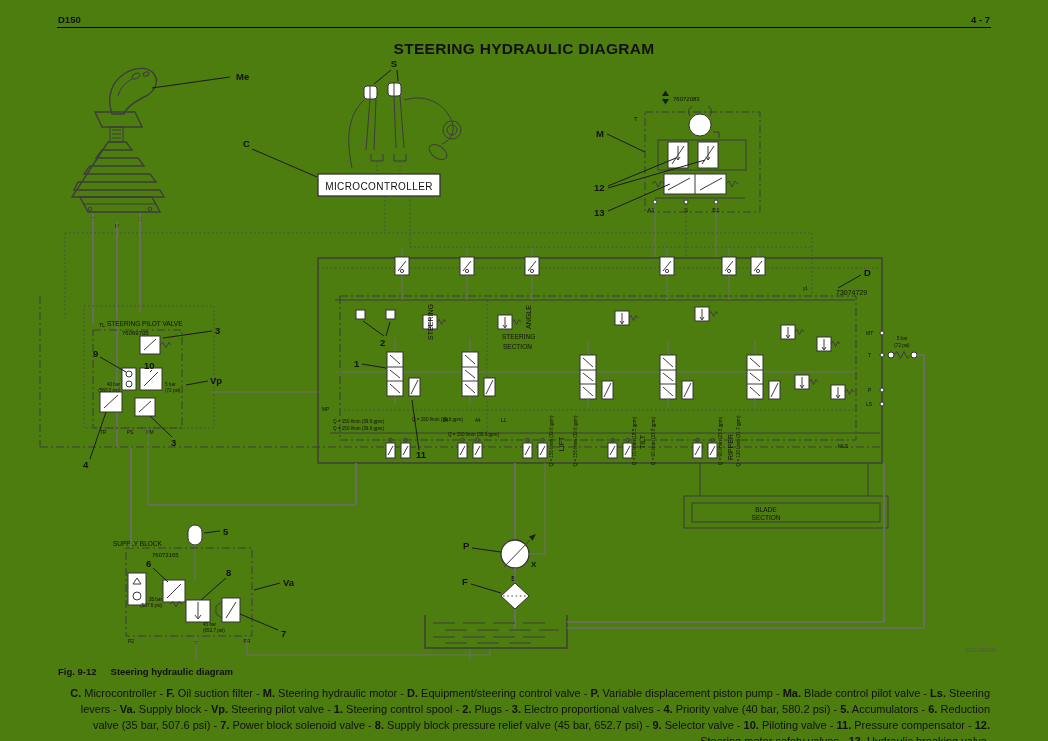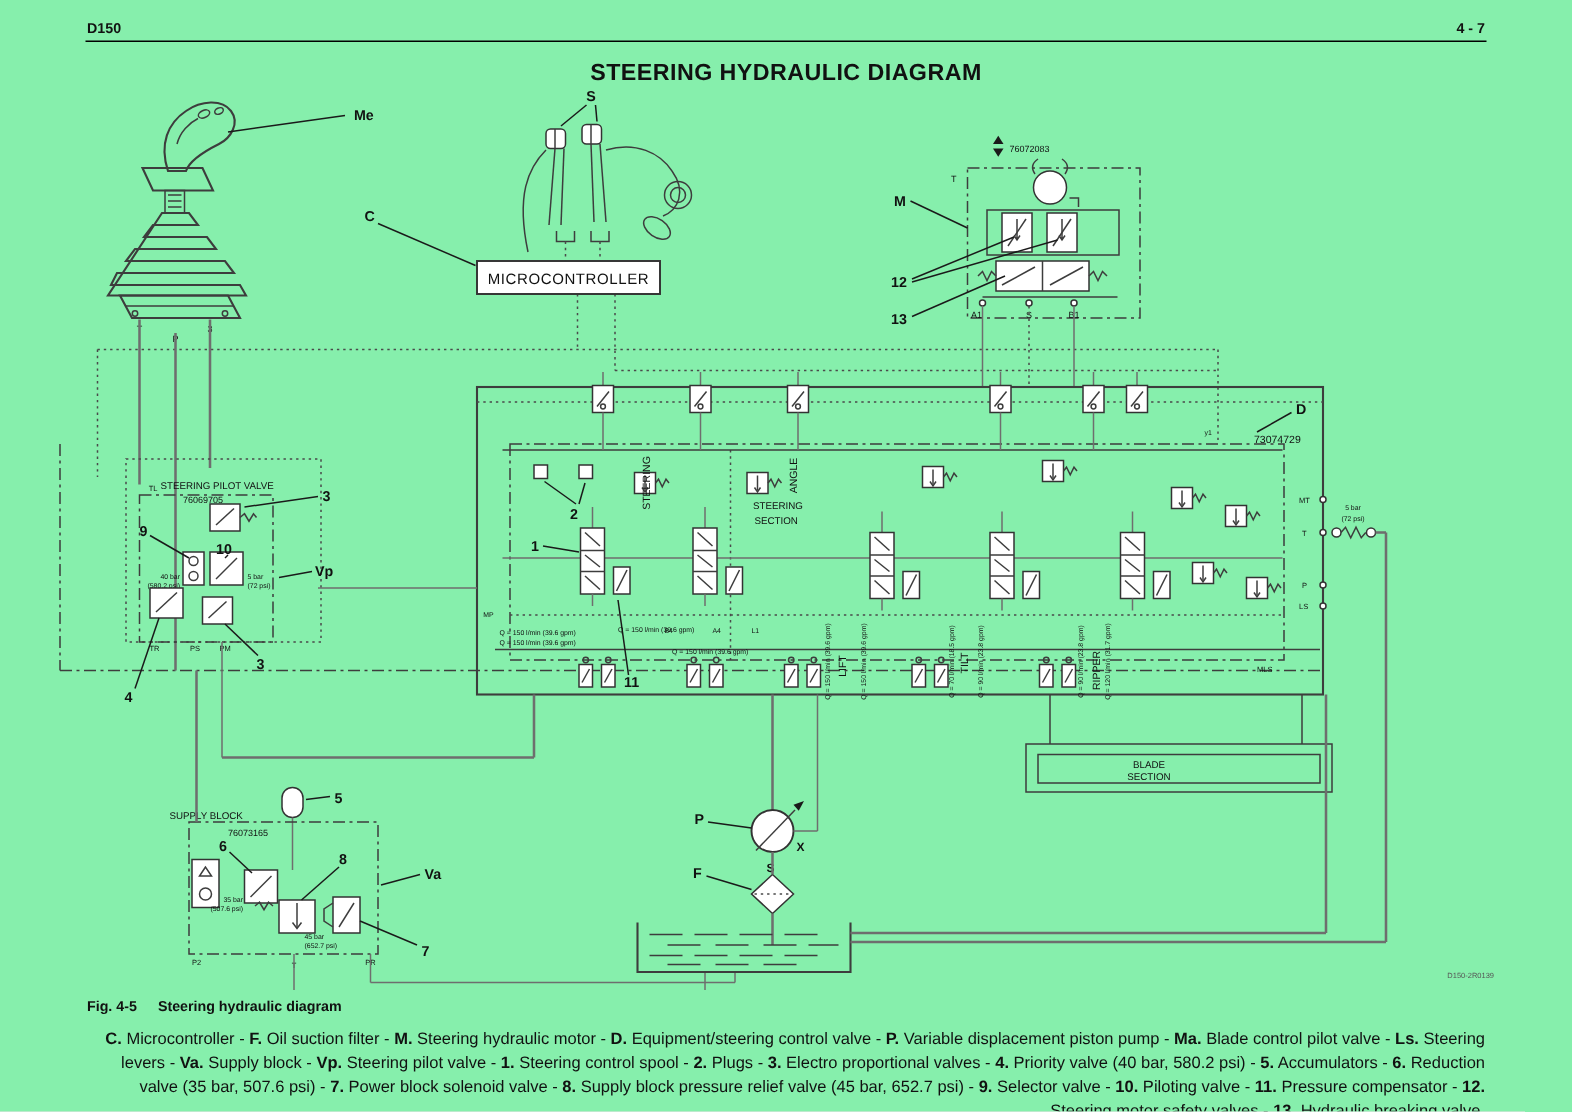--- a/index.html
+++ b/index.html
@@ -1,16 +1,16 @@
 <!DOCTYPE html>
 <html><head>
 <meta charset="utf-8">
 <style>
   html,body{margin:0;padding:0;background:#e8e8e8;}
-  #page{position:relative;width:1048px;height:741px;background:#86efac;overflow:hidden;
+  #page{position:relative;width:1048px;height:741px;background:#4d7c0f;overflow:hidden;
         font-family:"Liberation Sans",sans-serif;color:#111;}
   
   #hdr-left{position:absolute;top:14px;left:58px;font-size:9.5px;font-weight:bold;}
   #hdr-right{position:absolute;top:14px;right:58px;font-size:9.5px;font-weight:bold;}
   #hdr-rule{position:absolute;top:27px;left:57px;right:57px;border-top:1.4px solid #000;}
   #page-title{position:absolute;top:40px;left:0;width:100%;text-align:center;
               font-size:15.5px;font-weight:bold;letter-spacing:.3px;}
   
   #diagram{position:absolute;top:58px;left:0;}
   
@@ -437,18 +437,18 @@
       <line class="g" x1="924" y1="355" x2="924" y2="628"></line>
       <line class="g" x1="567" y1="628" x2="924" y2="628"></line>
       <line class="g" x1="884" y1="463" x2="884" y2="622"></line>
       <line class="g" x1="567" y1="622" x2="884" y2="622"></line>
     </g>
 
     <text class="t5 end" x="996" y="652" style="fill:#555">D150-2R0139</text>
   </svg>
 
   <div id="fig-caption">
-    <span>Fig. 4-5</span><span class="gap"></span><span>Steering hydraulic diagram</span>
+    <span>Fig. 9-12</span><span class="gap"></span><span>Steering hydraulic diagram</span>
   </div>
 
   <div id="legend"><b>C.</b> Microcontroller - <b>F.</b> Oil suction filter - <b>M.</b> Steering hydraulic motor - <b>D.</b> Equipment/steering control valve - <b>P.</b> Variable displacement piston pump - <b>Ma.</b> Blade control pilot valve - <b>Ls.</b> Steering levers - <b>Va.</b> Supply block - <b>Vp.</b> Steering pilot valve - <b>1.</b> Steering control spool - <b>2.</b> Plugs - <b>3.</b> Electro proportional valves - <b>4.</b> Priority valve (40 bar, 580.2 psi) - <b>5.</b> Accumulators - <b>6.</b> Reduction valve (35 bar, 507.6 psi) - <b>7.</b> Power block solenoid valve - <b>8.</b> Supply block pressure relief valve (45 bar, 652.7 psi) - <b>9.</b> Selector valve - <b>10.</b> Piloting valve - <b>11.</b> Pressure compensator - <b>12.</b> Steering motor safety valves - <b>13.</b> Hydraulic breaking valve.</div>
 
 </div>
 
 </body></html>

